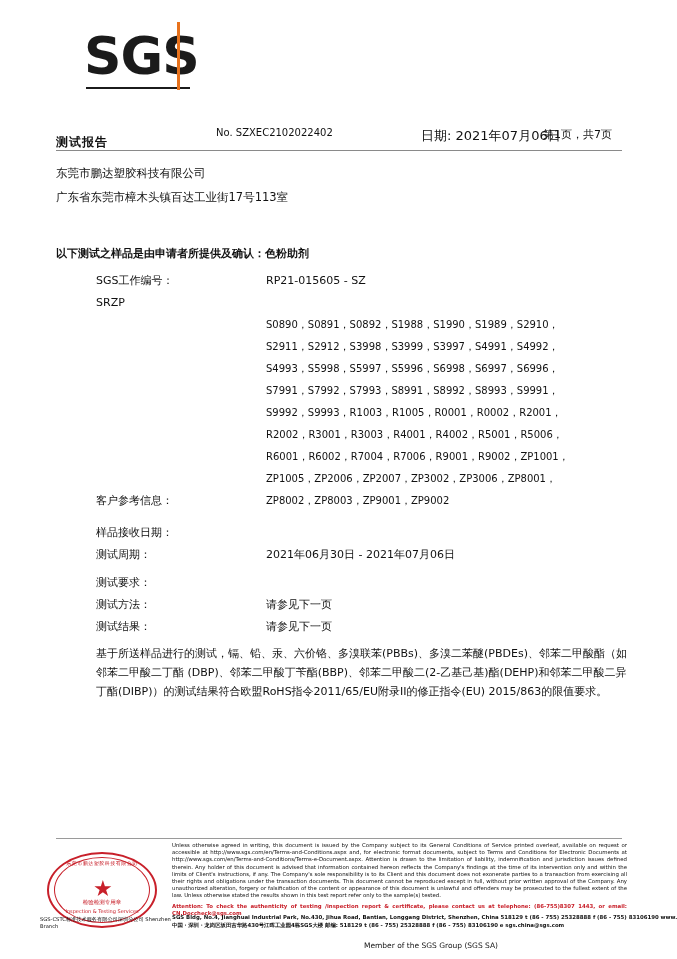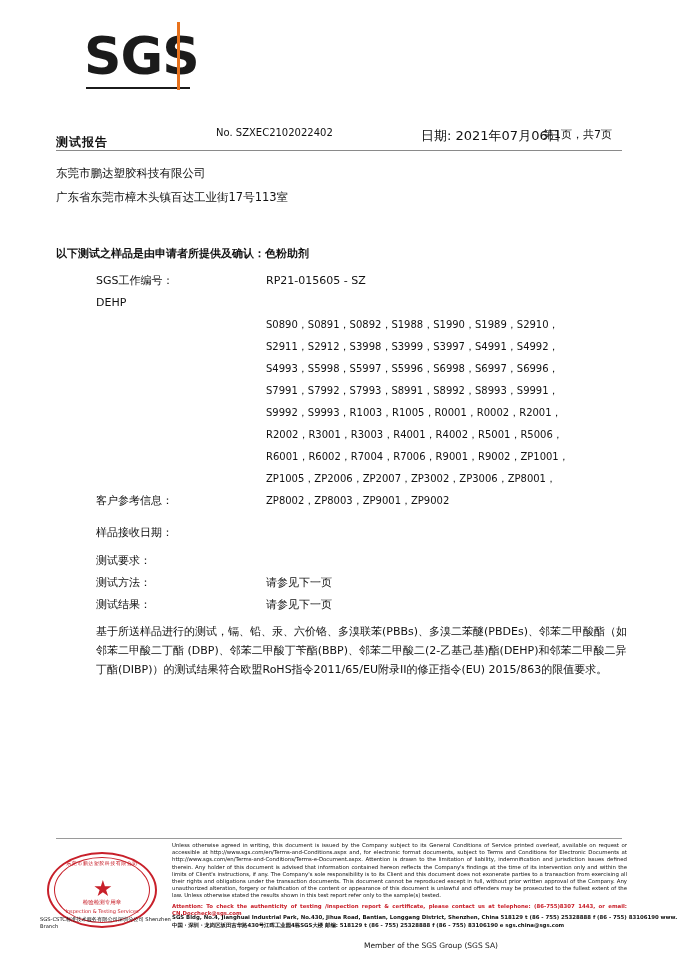--- a/index.html
+++ b/index.html
@@ -308,21 +308,21 @@
   <div class="intro">以下测试之样品是由申请者所提供及确认：色粉助剂</div>
 
   <div class="fields">
 
     <div class="field-row">
       <div class="field-label">SGS工作编号：</div>
       <div class="field-value">RP21-015605 - SZ</div>
     </div>
 
     <div class="field-row">
-      <div class="field-value">DEHP</div>
+      <div class="field-value">SRZP</div>
     </div>
 
     <div class="field-row">
       <div class="field-label">客户参考信息：</div>
       <div class="field-value ref-lines">
         <div>S0890，S0891，S0892，S1988，S1990，S1989，S2910，</div>
         <div>S2911，S2912，S3998，S3999，S3997，S4991，S4992，</div>
         <div>S4993，S5998，S5997，S5996，S6998，S6997，S6996，</div>
         <div>S7991，S7992，S7993，S8991，S8992，S8993，S9991，</div>
         <div>S9992，S9993，R1003，R1005，R0001，R0002，R2001，</div>
@@ -332,20 +332,24 @@
         <div>ZP8002，ZP8003，ZP9001，ZP9002</div>
       </div>
     </div>
 
     <div class="spacer-10"></div>
 
     <div class="field-row">
       <div class="field-label">样品接收日期：</div>
     </div>
 
+    <div class="field-row">
+      <div class="field-label">测试周期：</div>
+      <div class="field-value">2021年06月30日 - 2021年07月06日</div>
+    </div>
 
     <div class="spacer-6"></div>
 
     <div class="field-row">
       <div class="field-label">测试要求：</div>
     </div>
 
     <div class="field-row">
       <div class="field-label">测试方法：</div>
       <div class="field-value">请参见下一页</div>

